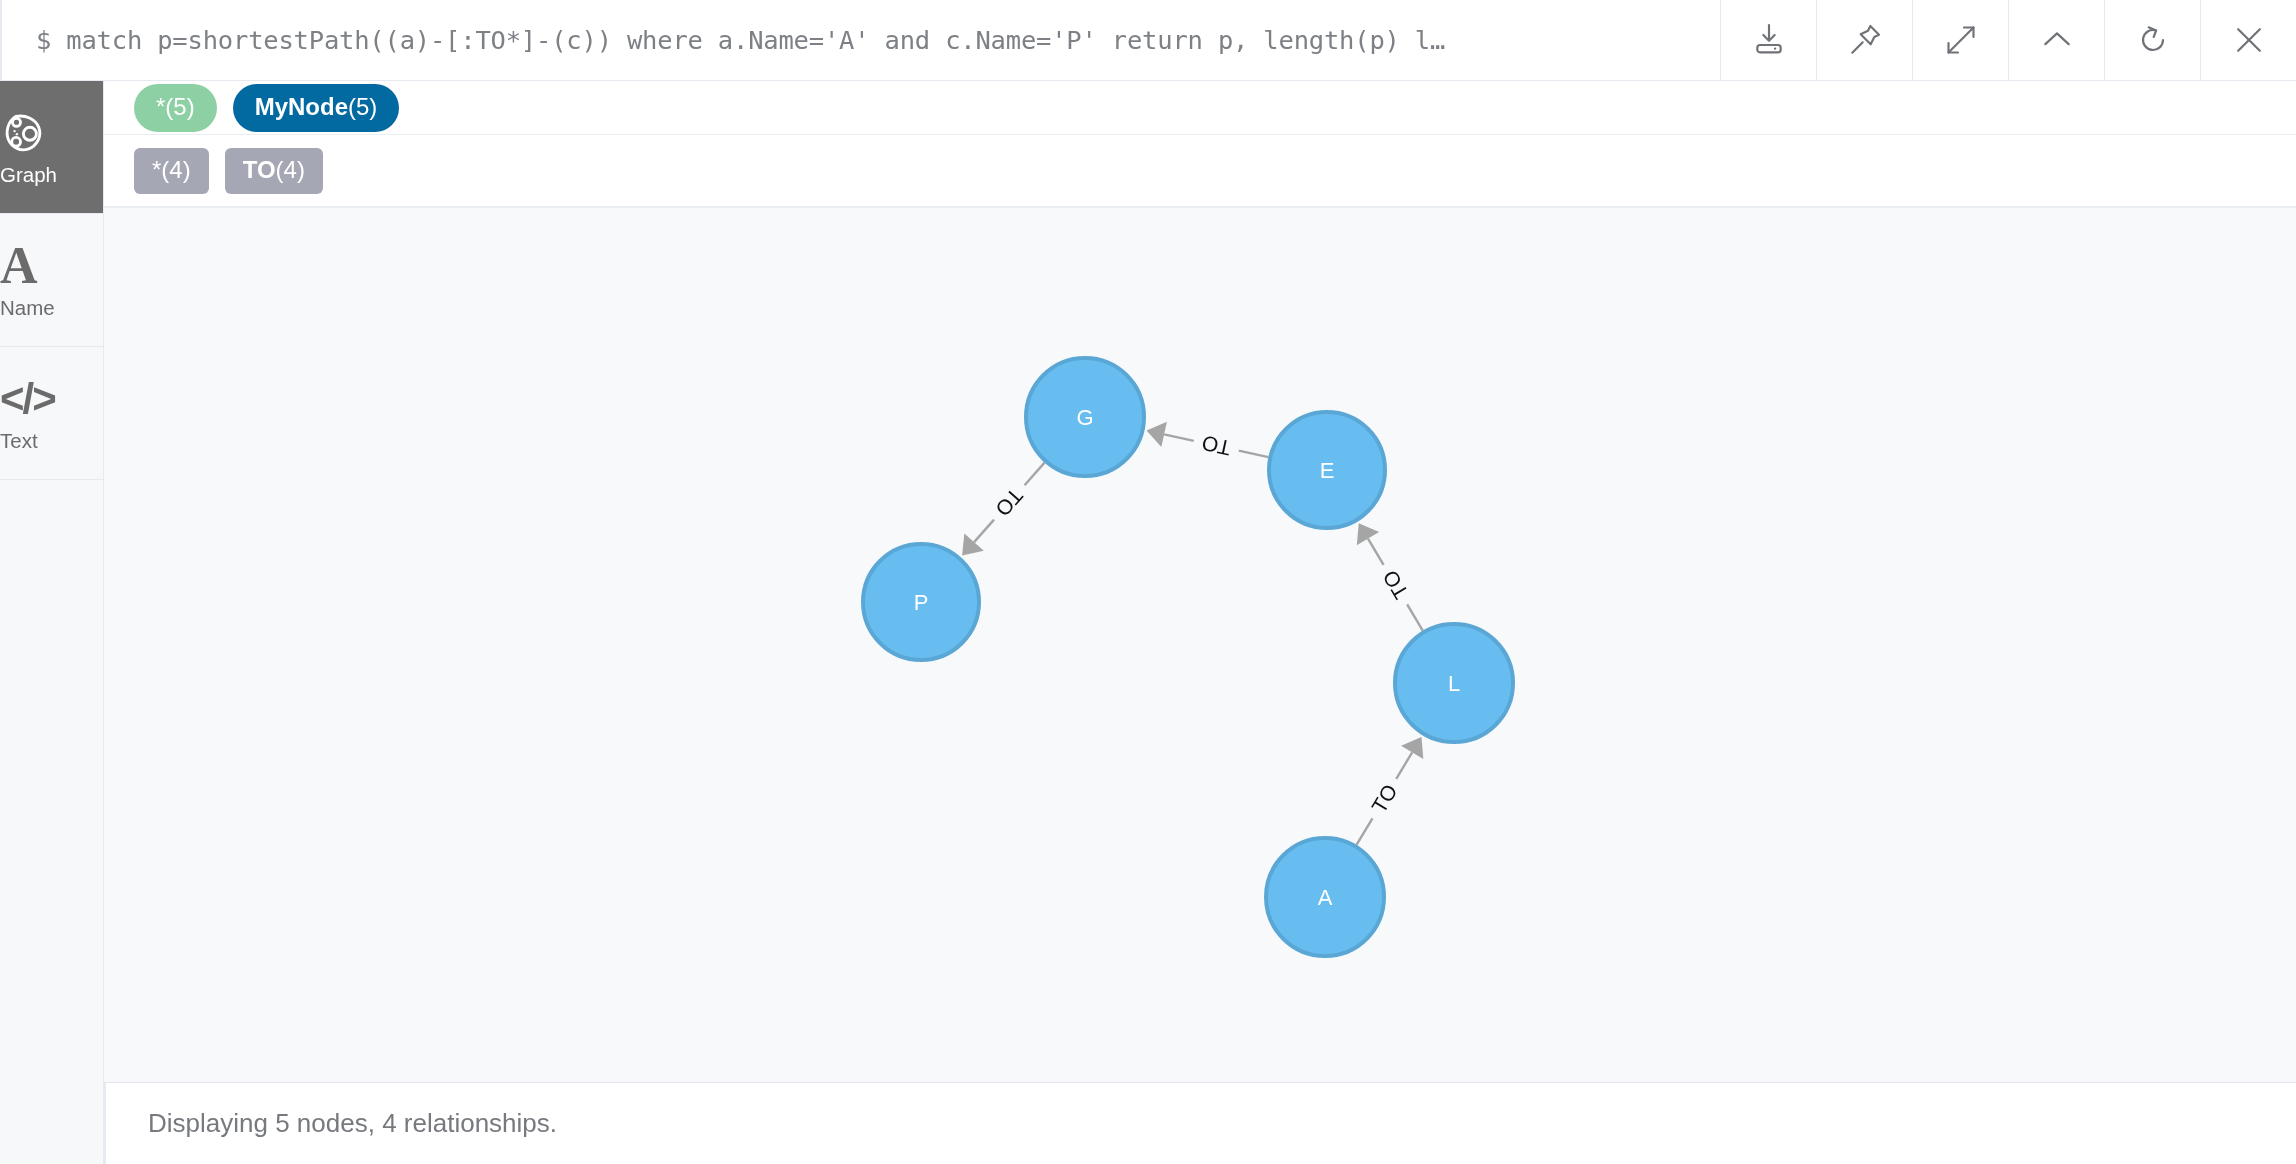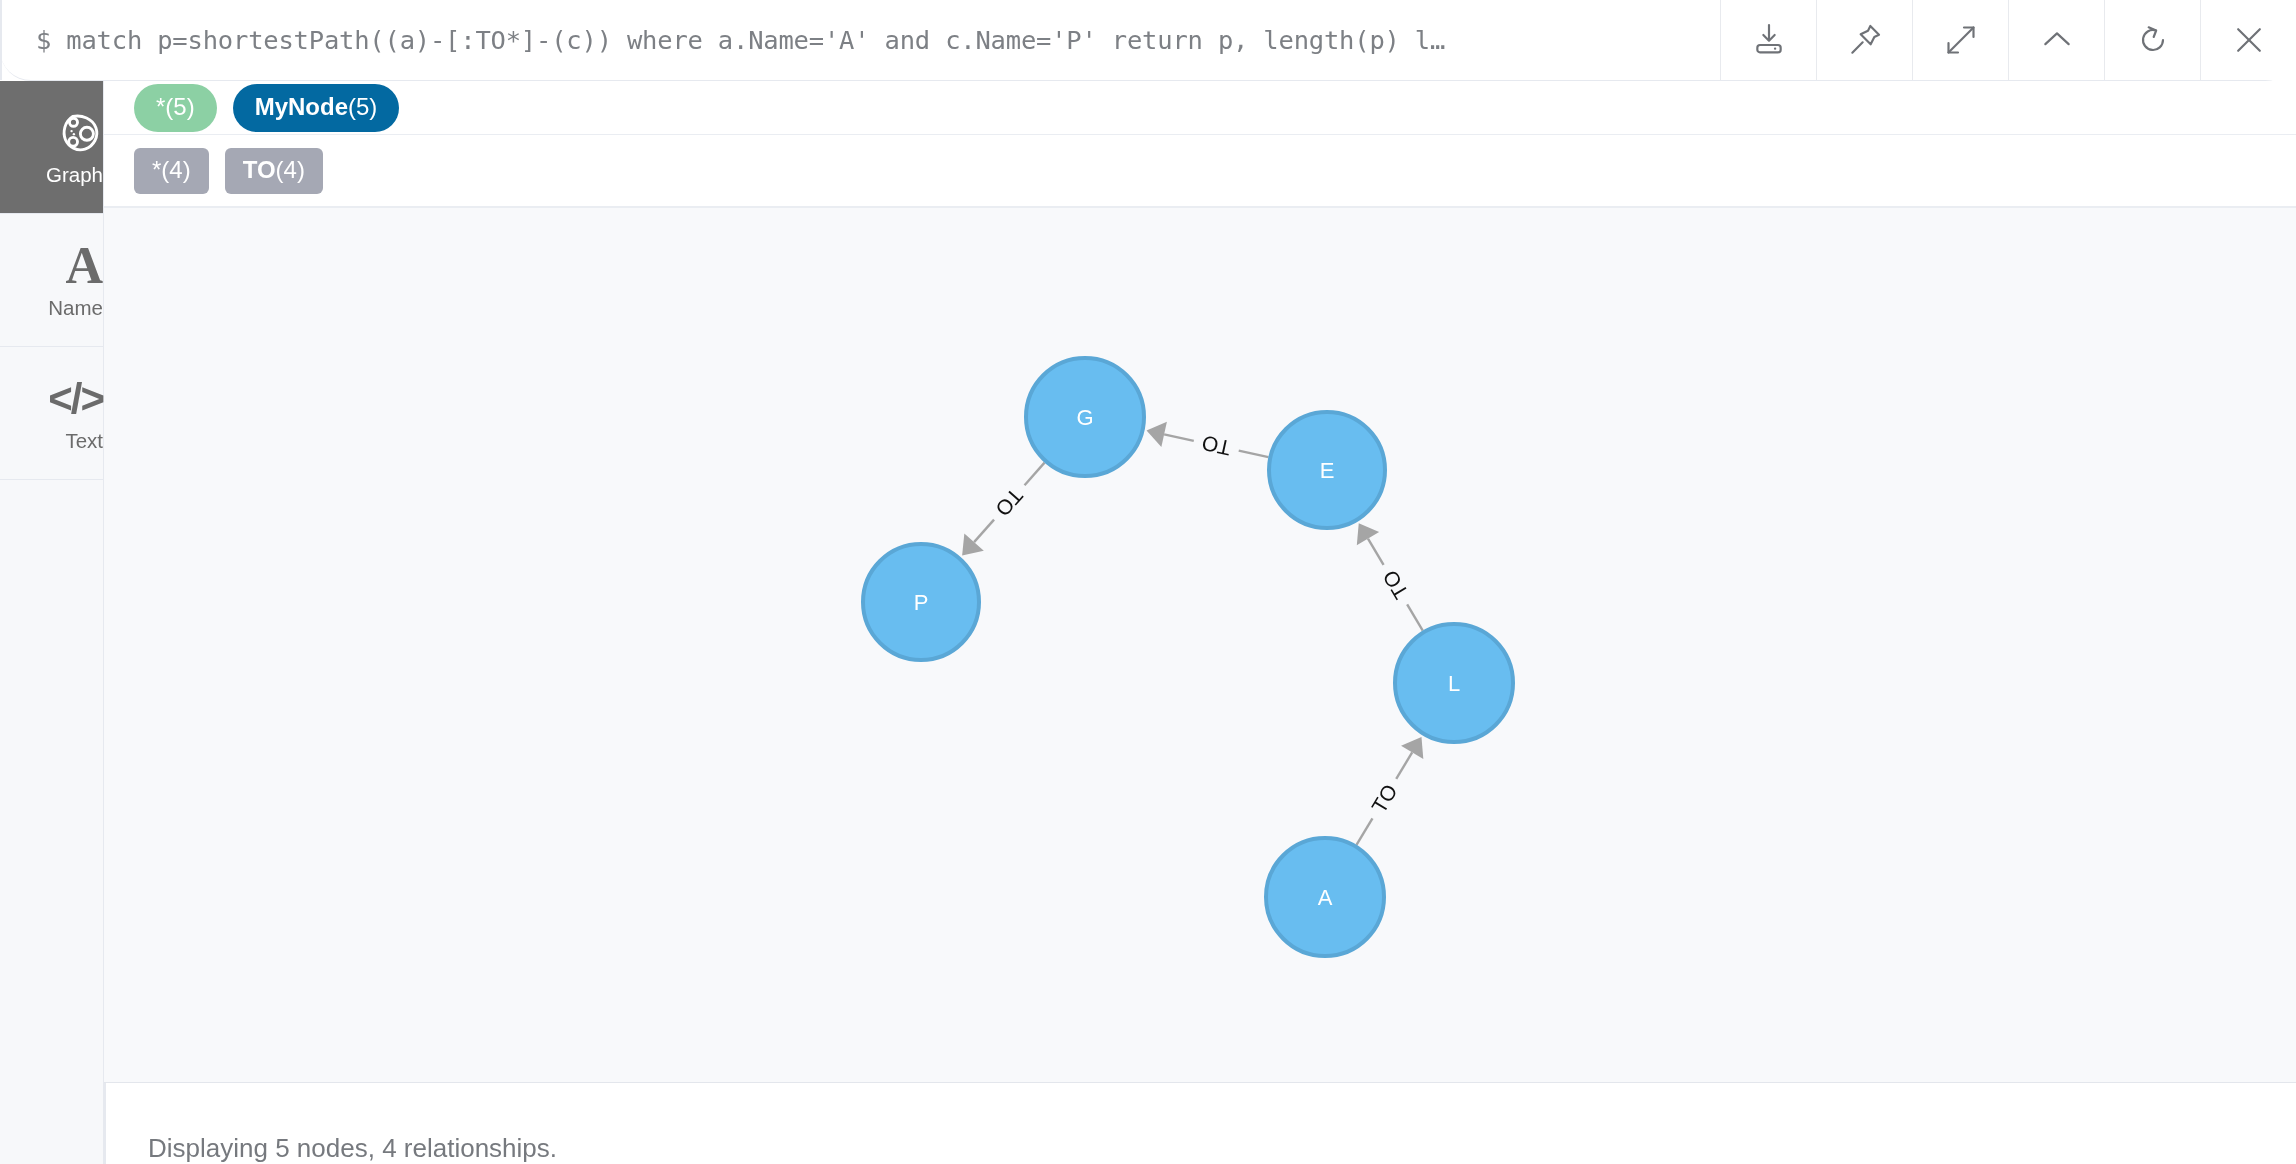--- a/index.html
+++ b/index.html
@@ -23,21 +23,20 @@
 
   
   .query-bar {
     position: relative;
     height: 81px;
     min-height: 81px;
     display: flex;
     align-items: stretch;
     background: #ffffff;
     border-bottom: 1px solid #e6e9ef;
-    border-radius: 31px;
   }
   .query-text {
     flex: 1;
     display: flex;
     align-items: center;
     padding-left: 34px;
     padding-right: 20px;
     font-family: "DejaVu Sans Mono", "Liberation Mono", monospace;
     font-size: 25.5px;
     letter-spacing: -0.2px;
@@ -75,21 +74,21 @@
     min-width: 104px;
     background: #f7f8fa;
     border-right: 1px solid #e6e9ef;
     display: flex;
     flex-direction: column;
   }
   .side-item {
     height: 133px;
     display: flex;
     flex-direction: column;
-    align-items: flex-end;
+    align-items: flex-start;
     justify-content: center;
     gap: 7px;
     color: #6b6b6b;
     background: #f7f8fa;
     border-bottom: 1px solid #e6e9ef;
     cursor: pointer;
     user-select: none;
   }
   .side-item.active {
     background: #6e6e6e;
@@ -201,21 +200,21 @@
     text-anchor: middle;
     dominant-baseline: central;
     pointer-events: none;
   }
 
   
   .status-bar {
     height: 81px;
     min-height: 81px;
     display: flex;
-    align-items: flex-end;
+    align-items: center;
     padding-left: 42px;
     background: #ffffff;
     font-size: 26px;
     color: #76797e;
     border-left: 2px solid #e6e9ef;
   }
 </style>
 </head>
 <body>
 

